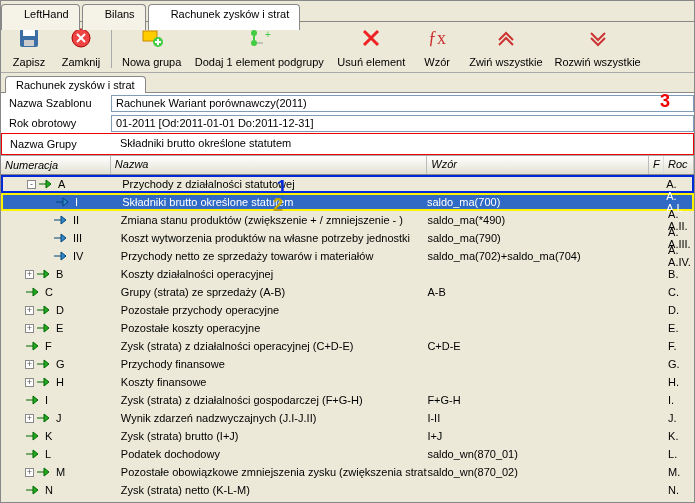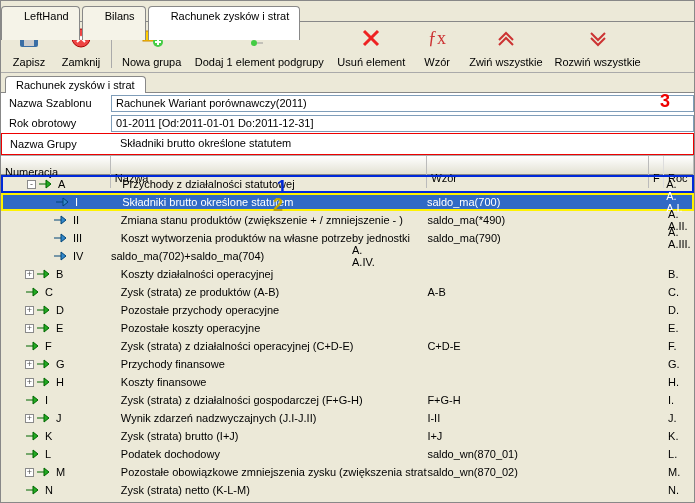--- a/index.html
+++ b/index.html
@@ -1,37 +1,37 @@
 <!DOCTYPE html>
 <html><head>
 <meta charset="utf-8">
 <style>
   * { box-sizing: border-box; }
   body { margin:0; font:11px Tahoma,Arial,sans-serif; background:#ece9d8; color:#000; width:695px; height:503px; overflow:hidden; }
   .window { border:1px solid #888; height:503px; display:flex; flex-direction:column; }
   .tabs { display:flex; align-items:flex-end; height:21px; border-bottom:1px solid #888; }
-  .tab { position:relative; padding:2px 10px 2px 22px; border:1px solid #888; border-bottom:none; border-top-left-radius:4px; border-top-right-radius:4px; margin-right:2px; background:#f5f3e8; height:34px; line-height:14px; top:19px; }
+  .tab { position:relative; padding:2px 10px 2px 22px; border:1px solid #888; border-bottom:none; border-top-left-radius:4px; border-top-right-radius:4px; margin-right:2px; background:#f5f3e8; height:26px; line-height:14px; top:9px; }
   .tab.active { background:#fff; z-index:2; }
   .tab .doc-ico { position:absolute; left:4px; top:2px; }
   .toolbar { display:flex; gap:4px; padding:2px 4px; background:#ece9d8; border-bottom:1px solid #aaa; }
   .tbtn { display:flex; flex-direction:column; align-items:center; justify-content:center; min-width:48px; padding:2px 4px; cursor:pointer; }
   .tbtn svg { height:24px; width:24px; }
   .tbtn span { margin-top:6px; text-align:center; }
   .subtabs { padding:2px 0 0 4px; border-bottom:1px solid #888; }
   .subtab { display:inline-block; padding:2px 10px; border:1px solid #888; border-bottom:none; border-top-left-radius:4px; border-top-right-radius:4px; background:#fff; position:relative; top:1px; }
   .form { background:#ffffff; }
   .frow { display:flex; align-items:center; height:20px; }
   .flabel { width:110px; padding-left:8px; }
   .finput { flex:1; border:1px solid #7f9db9; background:#fff; height:17px; padding:0 4px; margin:1px 0; line-height:14px; }
   .frow.red { border:1px solid #e00; margin:0; height:22px; }
   .frow.red .flabel { color:#000; }
   .ann { font:bold 18px Arial; position:absolute; }
   .grid { flex:1; position:relative; overflow:hidden; }
   .ghead { display:flex; height:20px; background:linear-gradient(#fff,#e3e1d3); border-top:1px solid #aaa; border-bottom:1px solid #888; }
-  .gcol { border-right:1px solid #bbb; padding:16px 4px; }
+  .gcol { border-right:1px solid #bbb; padding:2px 4px;font-style:italic; }
   .grows { }
   .grow { display:flex; height:18px; align-items:center; }
   .grow.sel { background:#316ac5; color:#fff; }
   .c-num { width:110px; display:flex; align-items:center; }
   .c-naz { width:317px; padding-left:10px; overflow:hidden; white-space:nowrap; }
   .c-wz  { width:222px; overflow:hidden; white-space:nowrap; }
   .c-f   { width:15px; border-right:1px solid #ddd; }
   .c-r   { width:30px; padding-left:4px; }
   .exp { width:9px; height:9px; border:1px solid #8a8a8a; background:#fff; display:inline-flex; align-items:center; justify-content:center; font:9px/7px Arial; margin-right:2px; color:#555; }
   .arr svg { width:14px; height:12px; display:block; }
@@ -230,20 +230,21 @@
         <div class="grow">
           <div class="c-num">
             <span class="indent2"></span>
             <span class="arr">
               <svg viewBox="0 0 14 12">
                 <path d="M1 6 L8 6 L8 2 L13 6 L8 10 L8 6" fill="#38c" stroke="#047"></path>
               </svg>
             </span>
             <span class="numtxt">IV</span>
           </div>
+          <div class="c-naz">Przychody netto ze sprzedaży towarów i materiałów</div>
           <div class="c-wz">saldo_ma(702)+saldo_ma(704)</div>
           <div class="c-f"></div>
           <div class="c-r">A. A.IV.</div>
         </div>
         <div class="grow">
           <div class="c-num">
             <span class="indent1"></span>
             <span class="exp">+</span>
             <span class="arr">
               <svg viewBox="0 0 14 12">
@@ -260,21 +261,21 @@
         <div class="grow">
           <div class="c-num">
             <span class="indent1"></span>
             <span class="arr">
               <svg viewBox="0 0 14 12">
                 <path d="M1 6 L8 6 L8 2 L13 6 L8 10 L8 6" fill="#2a2" stroke="#060"></path>
               </svg>
             </span>
             <span class="numtxt">C</span>
           </div>
-          <div class="c-naz">Zysk (strata) ze produktów (A-B)</div>
+          <div class="c-naz">Grupy (strata) ze sprzedaży (A-B)</div>
           <div class="c-wz">A-B</div>
           <div class="c-f"></div>
           <div class="c-r">C.</div>
         </div>
         <div class="grow">
           <div class="c-num">
             <span class="indent1"></span>
             <span class="exp">+</span>
             <span class="arr">
               <svg viewBox="0 0 14 12">

